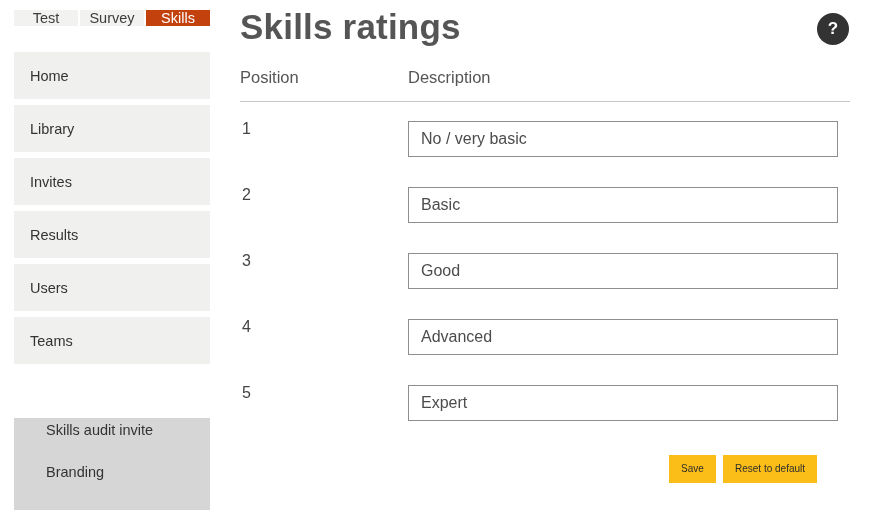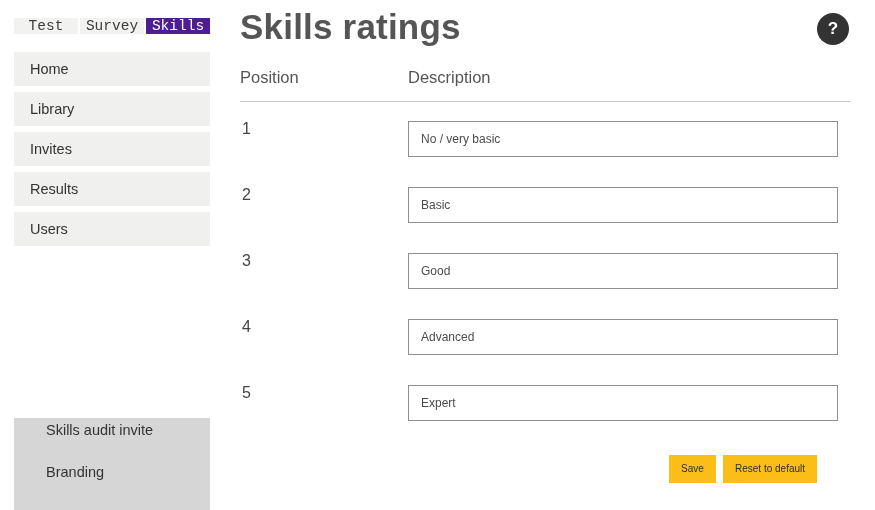--- a/index.html
+++ b/index.html
@@ -25,48 +25,47 @@
     height: 510px;
   }
 
   #tab-bar {
     position: absolute;
     left: 14px;
     top: 2px;
     width: 196px;
     height: 32px;
     display: flex;
-    align-items: flex-end;
-    font-family: Liberation Mono, monospace;
+    align-items: center;
   }
   .tab {
     flex: 1 1 0;
     display: flex;
     align-items: center;
     justify-content: center;
     font-size: 14.5px;
     color: #3c3c3c;
     background: #f2f2f0;
     cursor: pointer;
     white-space: nowrap;
   }
   .tab + .tab { margin-left: 2px; }
   .tab.active {
-    background: #4c1d95;
+    background: #c2410c;
     color: #ffffff;
   }
 
   #sidebar-nav {
     position: absolute;
     left: 14px;
     top: 52px;
     width: 196px;
   }
   .nav-item {
-    height: 34px;
+    height: 47px;
     background: #f0f0ee;
     display: flex;
     align-items: center;
     padding-left: 16px;
     box-sizing: border-box;
     font-size: 14.5px;
     color: #333333;
     cursor: pointer;
     margin-bottom: 6px;
   }
@@ -171,21 +170,21 @@
   .row-input {
     position: absolute;
     left: 168px;
     top: 12px;
     width: 430px;
     height: 36px;
     box-sizing: border-box;
     border: 1px solid #8e8e8e;
     background: #ffffff;
     font-family: "Liberation Sans", sans-serif;
-    font-size: 12px;
+    font-size: 16px;
     color: #4c4c4c;
     padding: 0 12px;
     outline: none;
   }
 
   #button-bar {
     position: absolute;
     left: 0;
     top: 455px;
     width: 610px;
@@ -235,20 +234,23 @@
     </div>
     <div class="nav-item">
       <span>Invites</span>
     </div>
     <div class="nav-item">
       <span>Results</span>
     </div>
     <div class="nav-item">
       <span>Users</span>
     </div>
+    <div class="nav-item">
+      <span>Teams</span>
+    </div>
   </div>
 
   <div id="sidebar-submenu">
     <div class="subnav-item">
       <span>Skills audit invite</span>
     </div>
     <div class="subnav-item">
       <span>Branding</span>
     </div>
   </div>

